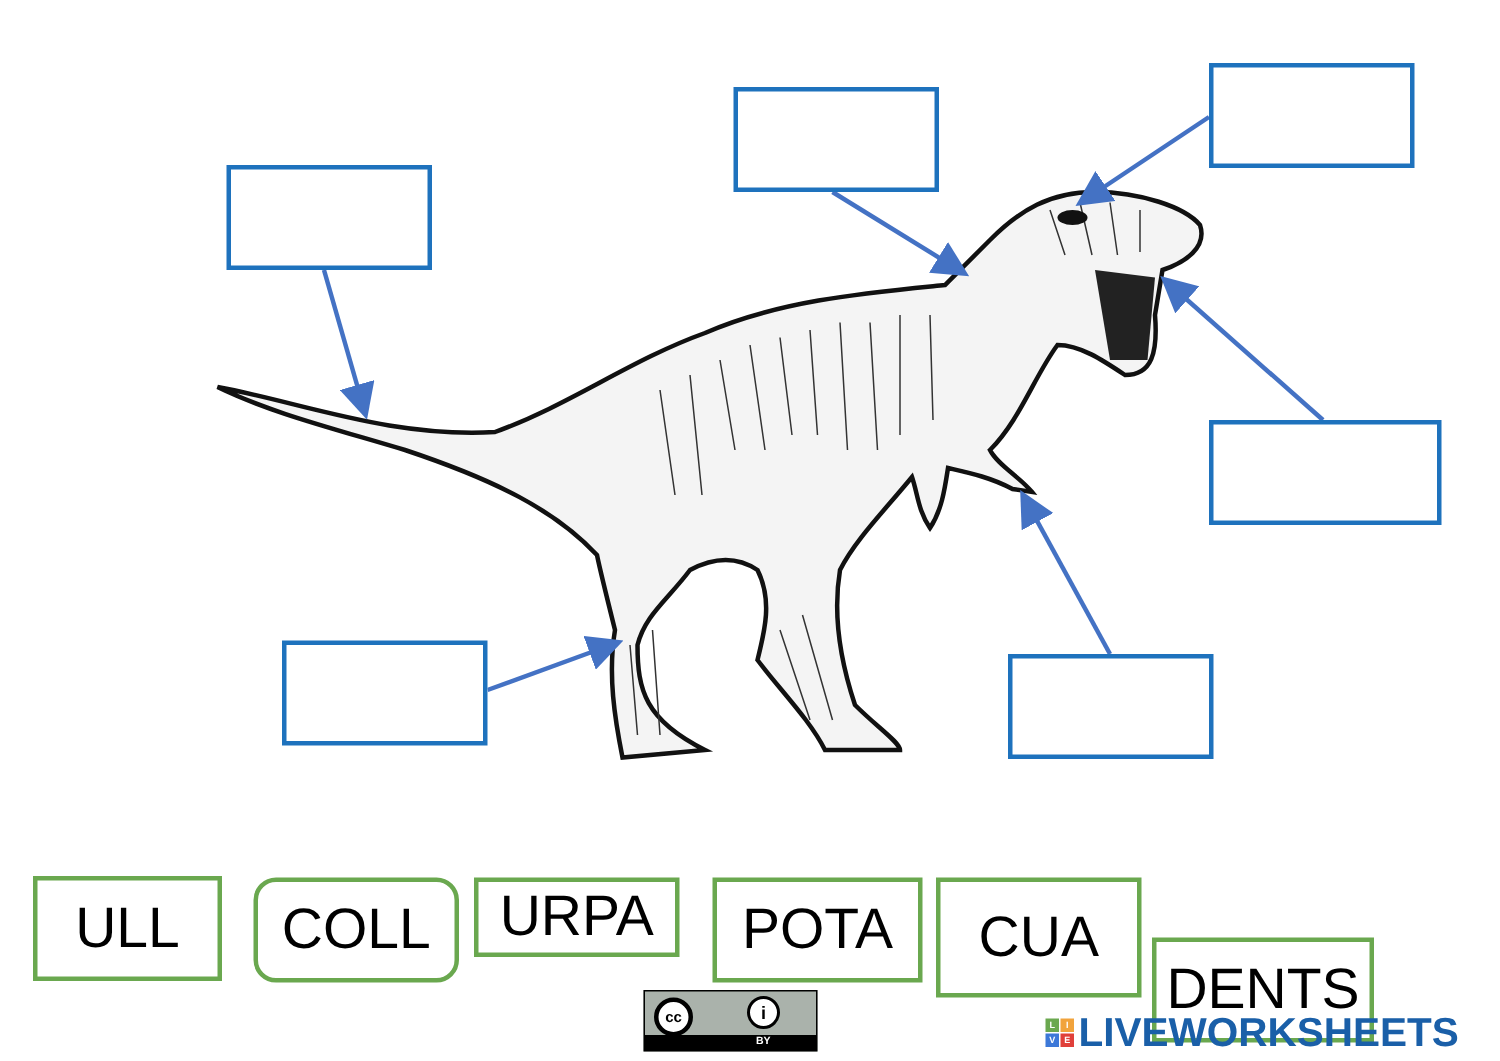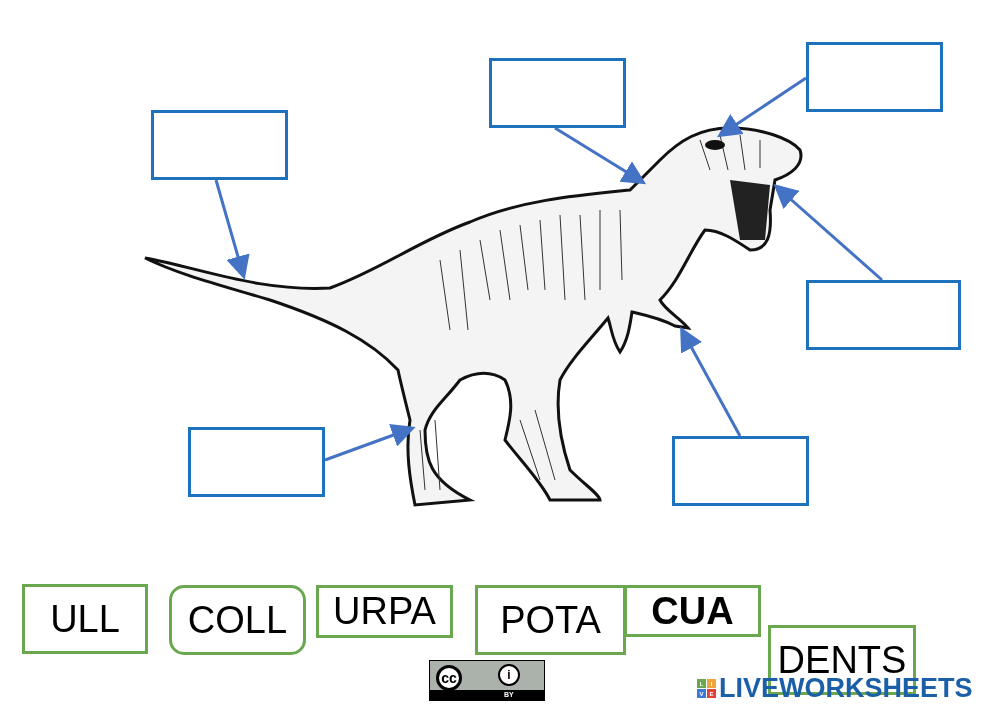--- a/index.html
+++ b/index.html
@@ -4,21 +4,21 @@
 <style>
   html, body { margin:0; padding:0; background:#fff; }
   body { width:1000px; height:707px; position:relative; overflow:hidden; font-family:"Liberation Sans", sans-serif; }
   .drop { position:absolute; border:3px solid #1e72bd; background:#fff; box-sizing:border-box; }
   .word { position:absolute; border:3px solid #6aa84f; background:#fff; box-sizing:border-box;
           display:flex; align-items:center; justify-content:center; font-size:38px; color:#000; cursor:grab; }
   svg.art { position:absolute; left:0; top:0; }
   .cc { position:absolute; left:429px; top:660px; width:116px; height:41px; background:#aab2ab; border:1px solid #000; box-sizing:border-box; }
   .cc .bar { position:absolute; left:0; bottom:0; width:100%; height:10px; background:#000; }
   .cc .by { position:absolute; left:74px; bottom:0; font-size:7px; color:#fff; font-weight:bold; line-height:10px; }
-  .cc .c1 { position:absolute; left:6px; top:4px; width:26px; height:26px; border-radius:50%; background:#fff; border:3px solid #000; box-sizing:border-box; font-size:14px; font-weight:bold; display:flex; align-items:center; justify-content:center; }
+  .cc .c1 { position:absolute; left:6px; top:4px; width:26px; height:26px; border-radius:50%; background:#fff; border:3px solid #000; box-sizing:border-box; font-size:10px; font-weight:bold; display:flex; align-items:center; justify-content:center; }
   .cc .c2 { position:absolute; left:68px; top:3px; width:22px; height:22px; border-radius:50%; background:#fff; border:2px solid #000; box-sizing:border-box; font-size:12px; font-weight:bold; display:flex; align-items:center; justify-content:center; }
   .lw { position:absolute; left:697px; top:673px; display:flex; align-items:center; }
   .lw .tiles { display:grid; grid-template-columns:9px 9px; grid-gap:1px; margin-right:3px; }
   .lw .tiles span { width:9px; height:9px; font-size:6px; color:#fff; font-weight:bold; display:flex; align-items:center; justify-content:center; }
   .lw .txt { font-size:27px; font-weight:bold; color:#1a5fa8; letter-spacing:0px; }
 </style>
 </head>
 <body>
 
 <svg class="art" width="1000" height="707">
@@ -51,22 +51,22 @@
 <div class="drop" style="left:151px;top:110px;width:137px;height:70px;"></div>
 <div class="drop" style="left:489px;top:58px;width:137px;height:70px;"></div>
 <div class="drop" style="left:806px;top:42px;width:137px;height:70px;"></div>
 <div class="drop" style="left:806px;top:280px;width:155px;height:70px;"></div>
 <div class="drop" style="left:188px;top:427px;width:137px;height:70px;"></div>
 <div class="drop" style="left:672px;top:436px;width:137px;height:70px;"></div>
 
 <div class="word" style="left:22px;top:584px;width:126px;height:70px;">ULL</div>
 <div class="word" style="left:169px;top:585px;width:137px;height:70px;border-radius:15px;">COLL</div>
 <div class="word" style="left:316px;top:585px;width:137px;height:53px;">URPA</div>
-<div class="word" style="left:475px;top:585px;width:151px;height:70px;">POTA</div>
-<div class="word" style="left:624px;top:585px;width:137px;height:52px;font-weight:bold;">CUA</div>
+<div class="word" style="left:475px;top:585px;width:140px;height:70px;">POTA</div>
+<div class="word" style="left:624px;top:585px;width:137px;height:80px;">CUA</div>
 <div class="word" style="left:768px;top:585px;width:148px;height:70px;margin-top:40px;">DENTS</div>
 
 <div class="cc">
   <div class="c1">cc</div>
   <div class="c2">i</div>
   <div class="bar"></div>
   <div class="by">BY</div>
 </div>
 
 <div class="lw">

